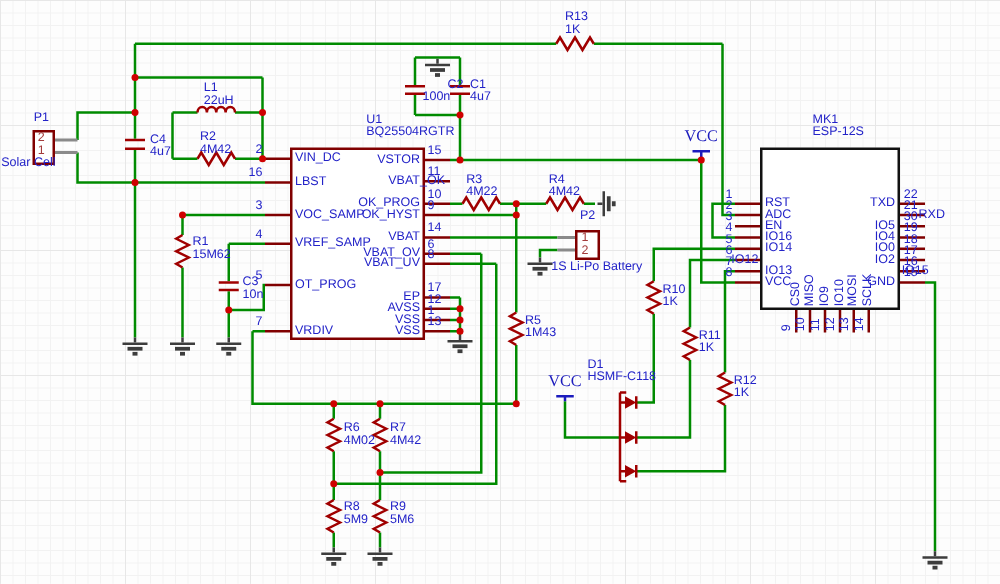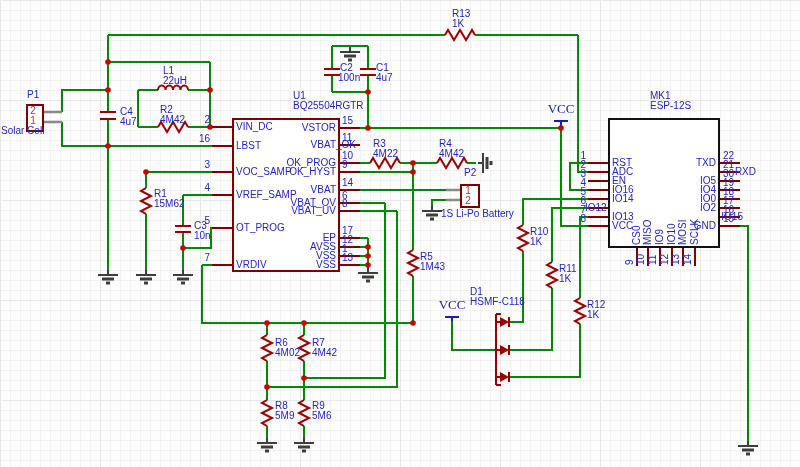--- a/index.html
+++ b/index.html
@@ -244,21 +244,21 @@
     <div class="lb " style="left: 163px; top: 66px;">L1</div>
     <div class="lb " style="left: 163px; top: 76px;">22uH</div>
     <div class="lb " style="left: 120px; top: 107px;">C4</div>
     <div class="lb " style="left: 120px; top: 117px;">4u7</div>
     <div class="lb " style="left: 160px; top: 105px;">R2</div>
     <div class="lb " style="left: 160px; top: 115px;">4M42</div>
     <div class="lb " style="left: 154px; top: 189px;">R1</div>
     <div class="lb " style="left: 154px; top: 199px;">15M62</div>
     <div class="lb " style="left: 194px; top: 221px;">C3</div>
     <div class="lb " style="left: 194px; top: 231px;">10n</div>
-    <div class="lb " style="left: 340px; top: 63px;">C2</div>
+    <div class="lb " style="left: 358px; top: 63px;">C2</div>
     <div class="lb " style="left: 338px; top: 73px;">100n</div>
     <div class="lb " style="left: 376px; top: 63px;">C1</div>
     <div class="lb " style="left: 376px; top: 73px;">4u7</div>
     <div class="lb " style="left: 452px; top: 9px;">R13</div>
     <div class="lb " style="left: 452px; top: 19px;">1K</div>
     <div class="lb " style="left: 373px; top: 139px;">R3</div>
     <div class="lb " style="left: 373px; top: 149px;">4M22</div>
     <div class="lb " style="left: 439px; top: 139px;">R4</div>
     <div class="lb " style="left: 439px; top: 149px;">4M42</div>
     <div class="lb " style="left: 420px; top: 252px;">R5</div>

